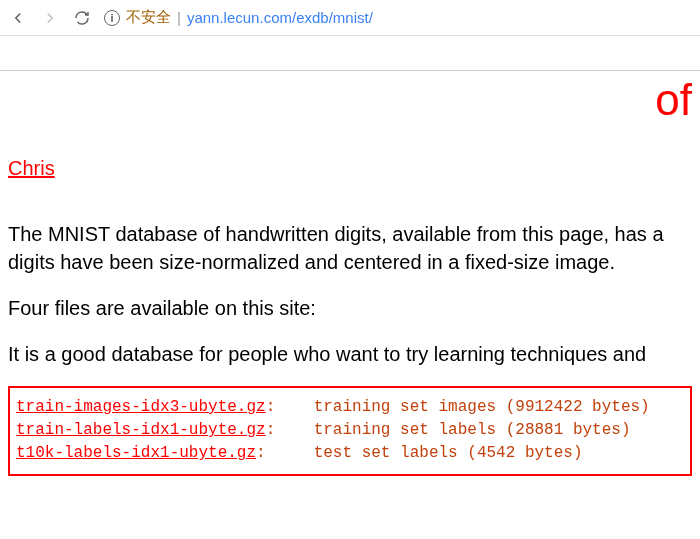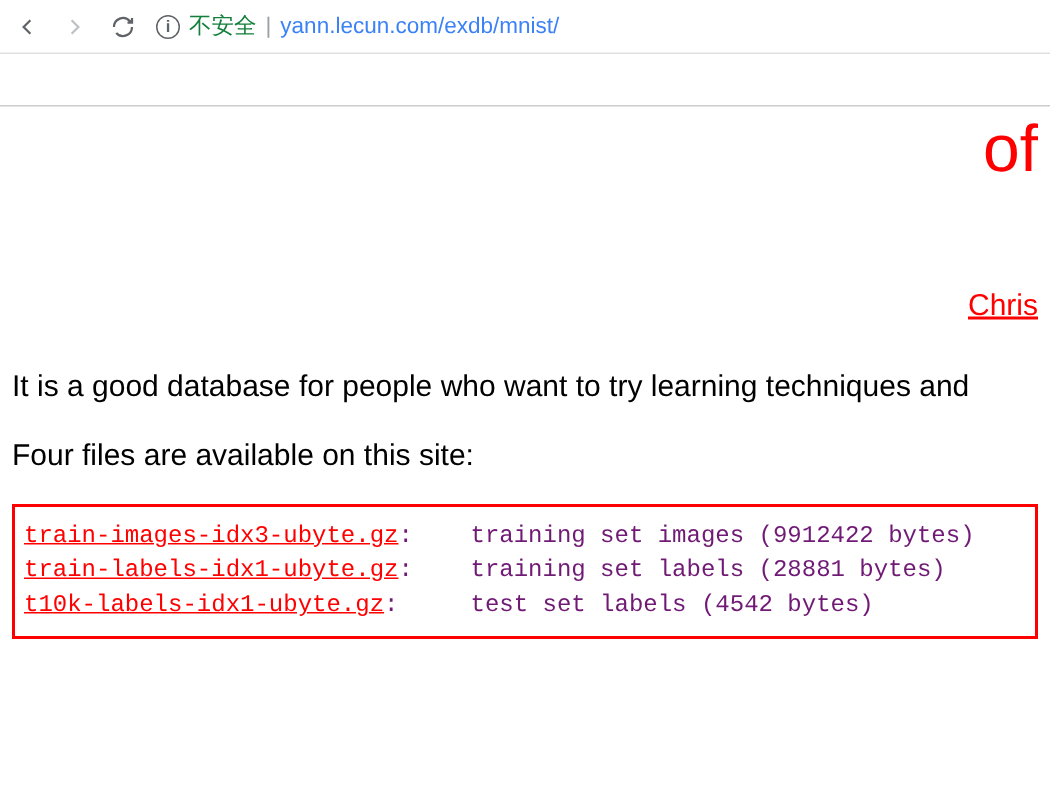--- a/index.html
+++ b/index.html
@@ -40,43 +40,42 @@
       width: 16px;
       height: 16px;
       border: 1.5px solid #5f6368;
       border-radius: 50%;
       display: flex;
       align-items: center;
       justify-content: center;
       font-size: 11px;
       font-weight: bold;
     }
-    .security-text { color: #15803d; }
+    .security-text { color: #a16207; }
     .url-sep { color: #9aa0a6; }
     .url-text { color: #3b82f6; }
     .top-divider {
       border-top: 1px solid #ccc;
       margin-top: 34px;
     }
     .content { padding: 0 8px; }
     .heading {
       color: #ff0000;
       font-family: Arial, sans-serif;
       font-size: 44px;
       font-weight: normal;
       text-align: right;
       padding-right: 0;
       margin-top: 4px;
-      margin-bottom: 68px;
+      margin-bottom: 32px;
       overflow: hidden;
       white-space: nowrap;
     }
     .author-link {
-      text-align: right;
-      margin-bottom: 28px;
+      margin-bottom: 40px;
     }
     .author-link a {
       color: #ff0000;
       text-decoration: underline;
       font-size: 20px;
     }
     .body-text {
       font-size: 20px;
       color: #000;
       line-height: 1.4;
@@ -89,21 +88,21 @@
       font-family: "Courier New", monospace;
       font-size: 16px;
       line-height: 1.45;
     }
     .file-row { white-space: nowrap; }
     .file-link {
       color: #ff0000;
       text-decoration: underline;
       margin-top: 32px;
     }
-    .file-desc { color: #701a75; }
+    .file-desc { color: #c2410c; }
   </style>
 </head>
 <body>
 
 <div class="browser-bar">
   <div class="nav-btn">
     <svg viewBox="0 0 24 24" fill="none" stroke="#5f6368" stroke-width="2">
         <path d="M15 6l-6 6 6 6"></path>
       </svg>
   </div>
@@ -126,22 +125,26 @@
   </div>
 </div>
 
 <div class="top-divider"></div>
 
 <div class="content">
   <div class="heading">of</div>
   <div class="author-link">
     <a href="#">Chris</a>
   </div>
+  <p class="body-text">
+    <span>The MNIST database of handwritten digits, available from this page, has a</span><br>
+    <span>digits have been size-normalized and centered in a fixed-size image.</span>
+  </p>
+  <p class="body-text">Four files are available on this site:</p>
   <p class="body-text">It is a good database for people who want to try learning techniques and</p>
-  <p class="body-text">Four files are available on this site:</p>
 
   <div class="files-box">
     <div class="file-row">
       <a href="#" class="file-link">train-images-idx3-ubyte.gz</a><span class="file-desc">: &nbsp;&nbsp;&nbsp;<span>training set images (9912422 bytes)</span></span>
     </div>
     <div class="file-row">
       <a href="#" class="file-link">train-labels-idx1-ubyte.gz</a><span class="file-desc">: &nbsp;&nbsp;&nbsp;<span>training set labels (28881 bytes)</span></span>
     </div>
     <div class="file-row">
       <a href="#" class="file-link">t10k-labels-idx1-ubyte.gz</a><span class="file-desc">: &nbsp;&nbsp;&nbsp;&nbsp;<span>test set labels (4542 bytes)</span></span>

